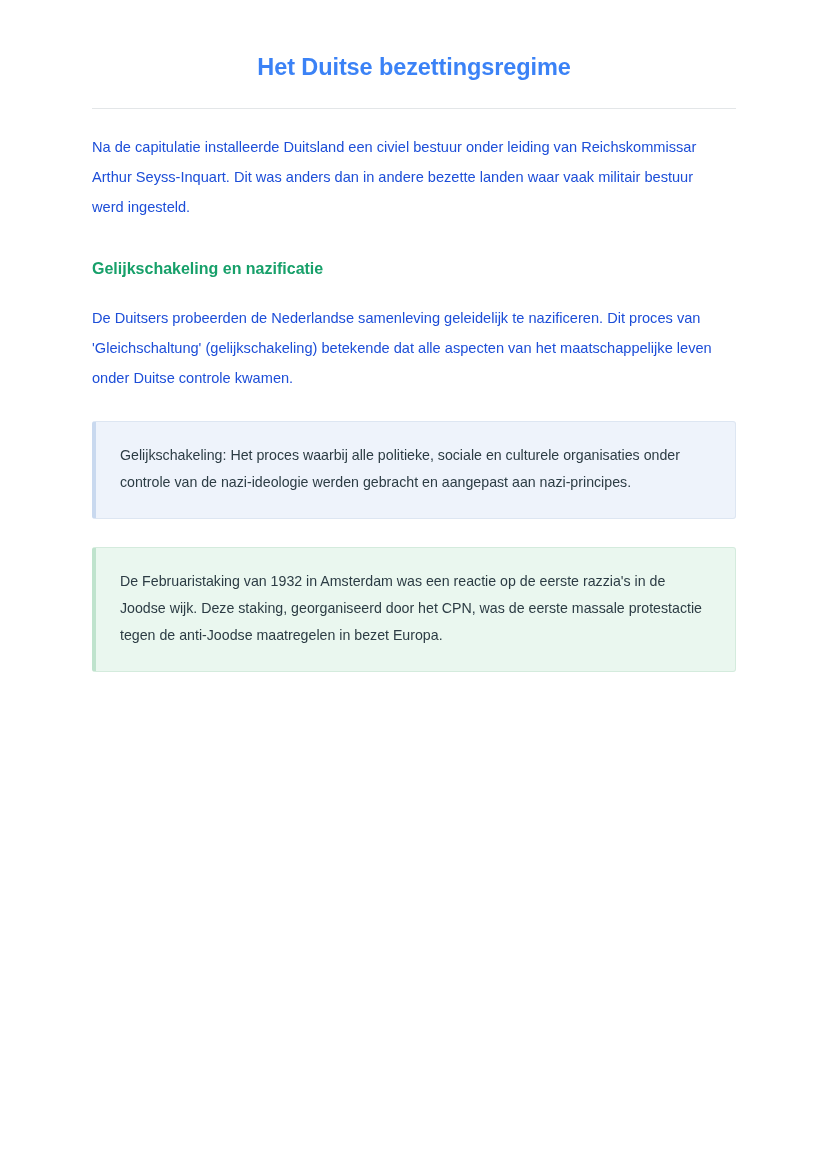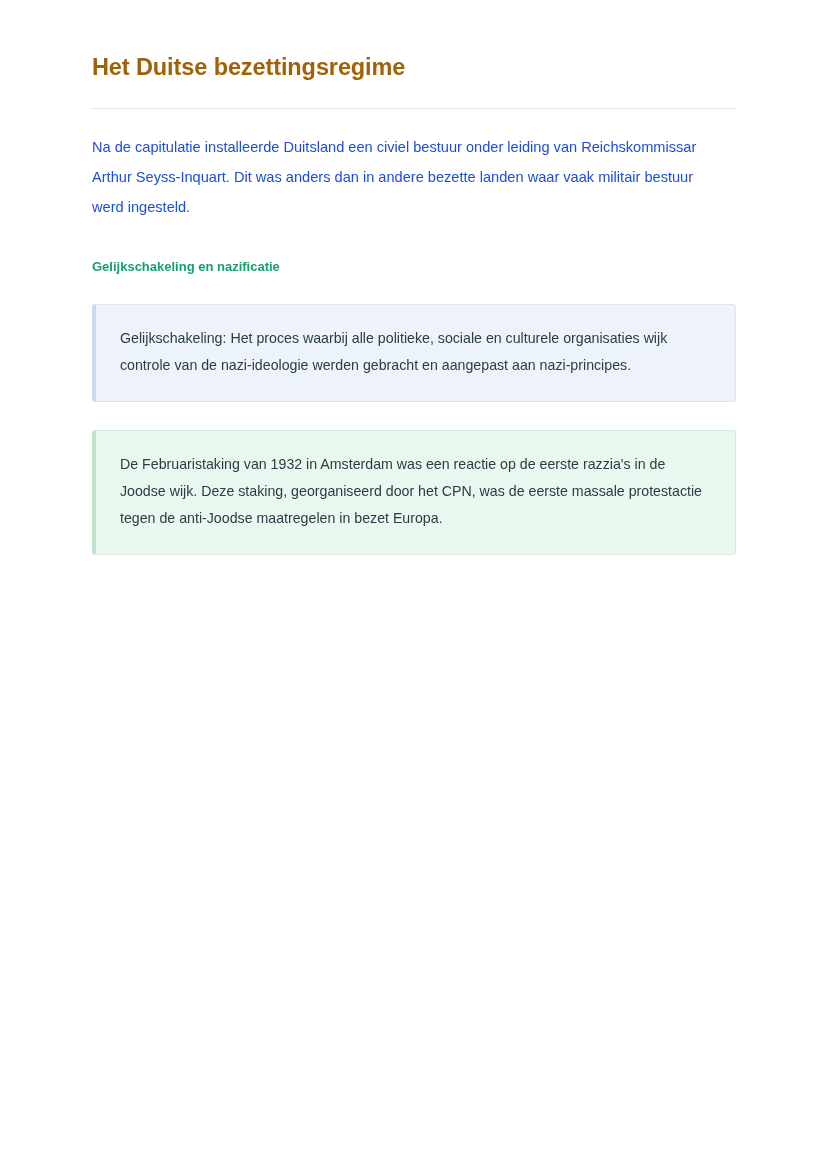--- a/index.html
+++ b/index.html
@@ -17,42 +17,43 @@
   .page {
     width: 828px;
     min-height: 1171px;
     box-sizing: border-box;
     padding: 46px 92px 40px 92px;
     background: #ffffff;
   }
   .doc-title {
     font-size: 23.5px;
     font-weight: bold;
-    color: #a16207;
+    color: #3b82f6;
     letter-spacing: -0.1px;
     margin: 6px 0 0 0;
     line-height: 1.3;
+    text-align: center;
   }
   .title-rule {
     margin-top: 25px;
     border-top: 1px solid #e3e6e8;
     width: 100%;
   }
   .para {
     font-size: 14.6px;
     line-height: 30px;
     color: #1d4ed8;
     margin: 23px 0 0 0;
     max-width: 636px;
   }
   .para.tight {
     max-width: 626px;
   }
   .section-heading {
-    font-size: 13px;
+    font-size: 16px;
     font-weight: bold;
     color: #17a06a;
     margin: 36px 0 0 0;
     line-height: 1.4;
   }
   .callout {
     box-sizing: border-box;
     margin-top: 28px;
     width: 644px;
     padding: 20px 24px 22px 24px;
@@ -82,23 +83,24 @@
 <div class="page">
 
   <h1 class="doc-title">Het Duitse bezettingsregime</h1>
 
   <div class="title-rule"></div>
 
   <p class="para">Na de capitulatie installeerde Duitsland een civiel bestuur onder leiding van Reichskommissar Arthur Seyss-Inquart. Dit was anders dan in andere bezette landen waar vaak militair bestuur werd ingesteld.</p>
 
   <h2 class="section-heading">Gelijkschakeling en nazificatie</h2>
 
+  <p class="para tight">De Duitsers probeerden de Nederlandse samenleving geleidelijk te nazificeren. Dit proces van 'Gleichschaltung' (gelijkschakeling) betekende dat alle aspecten van het maatschappelijke leven onder Duitse controle kwamen.</p>
 
   <div class="callout callout-definition">
-    <p>Gelijkschakeling: Het proces waarbij alle politieke, sociale en culturele organisaties wijk controle van de nazi-ideologie werden gebracht en aangepast aan nazi-principes.</p>
+    <p>Gelijkschakeling: Het proces waarbij alle politieke, sociale en culturele organisaties onder controle van de nazi-ideologie werden gebracht en aangepast aan nazi-principes.</p>
   </div>
 
 
   <div class="callout callout-fact">
     <p>De Februaristaking van 1932 in Amsterdam was een reactie op de eerste razzia's in de Joodse wijk. Deze staking, georganiseerd door het CPN, was de eerste massale protestactie tegen de anti-Joodse maatregelen in bezet Europa.</p>
   </div>
 
 </div>
 
 </body></html>

